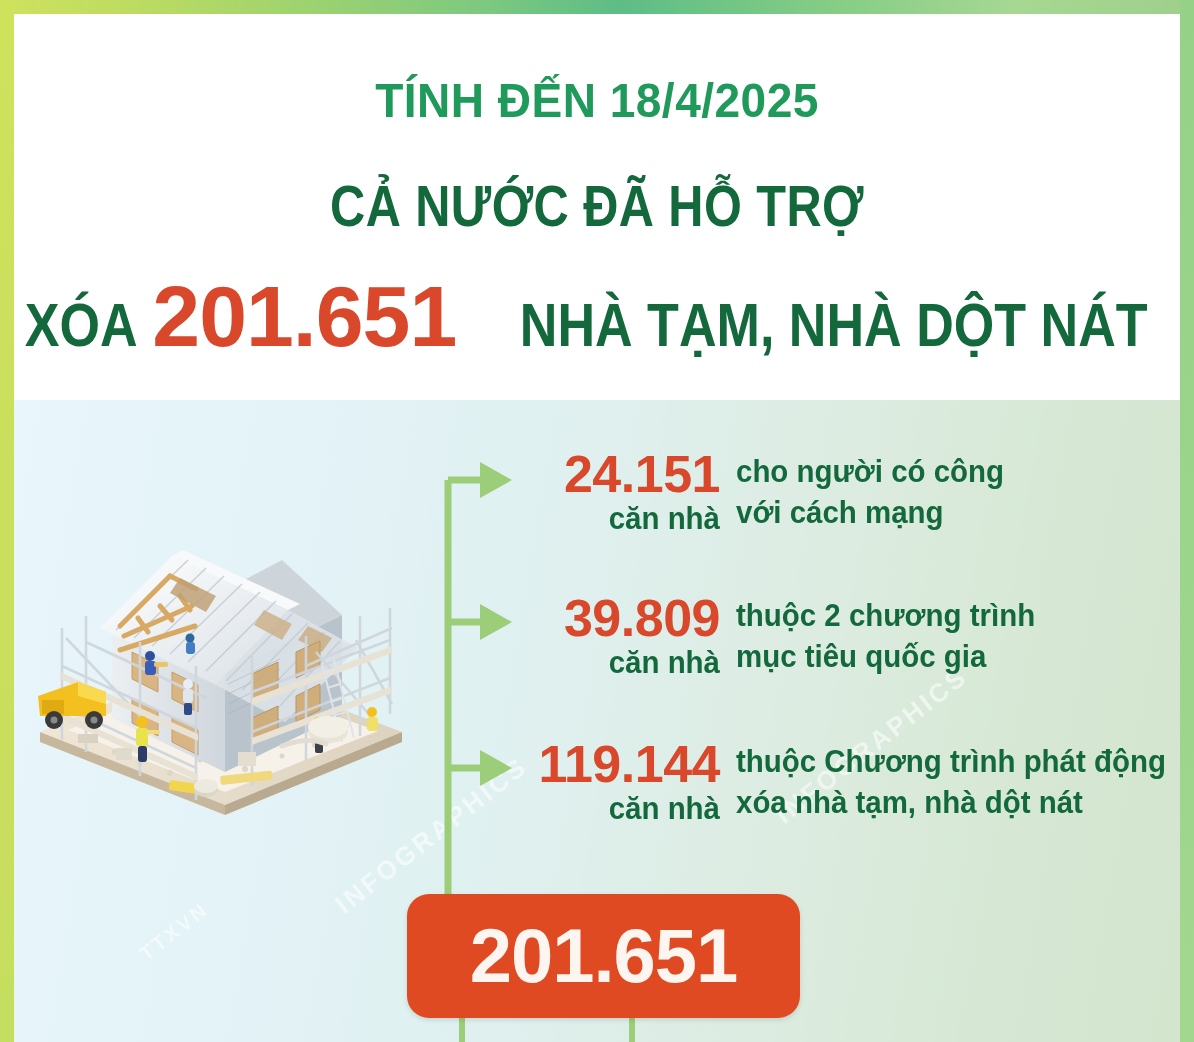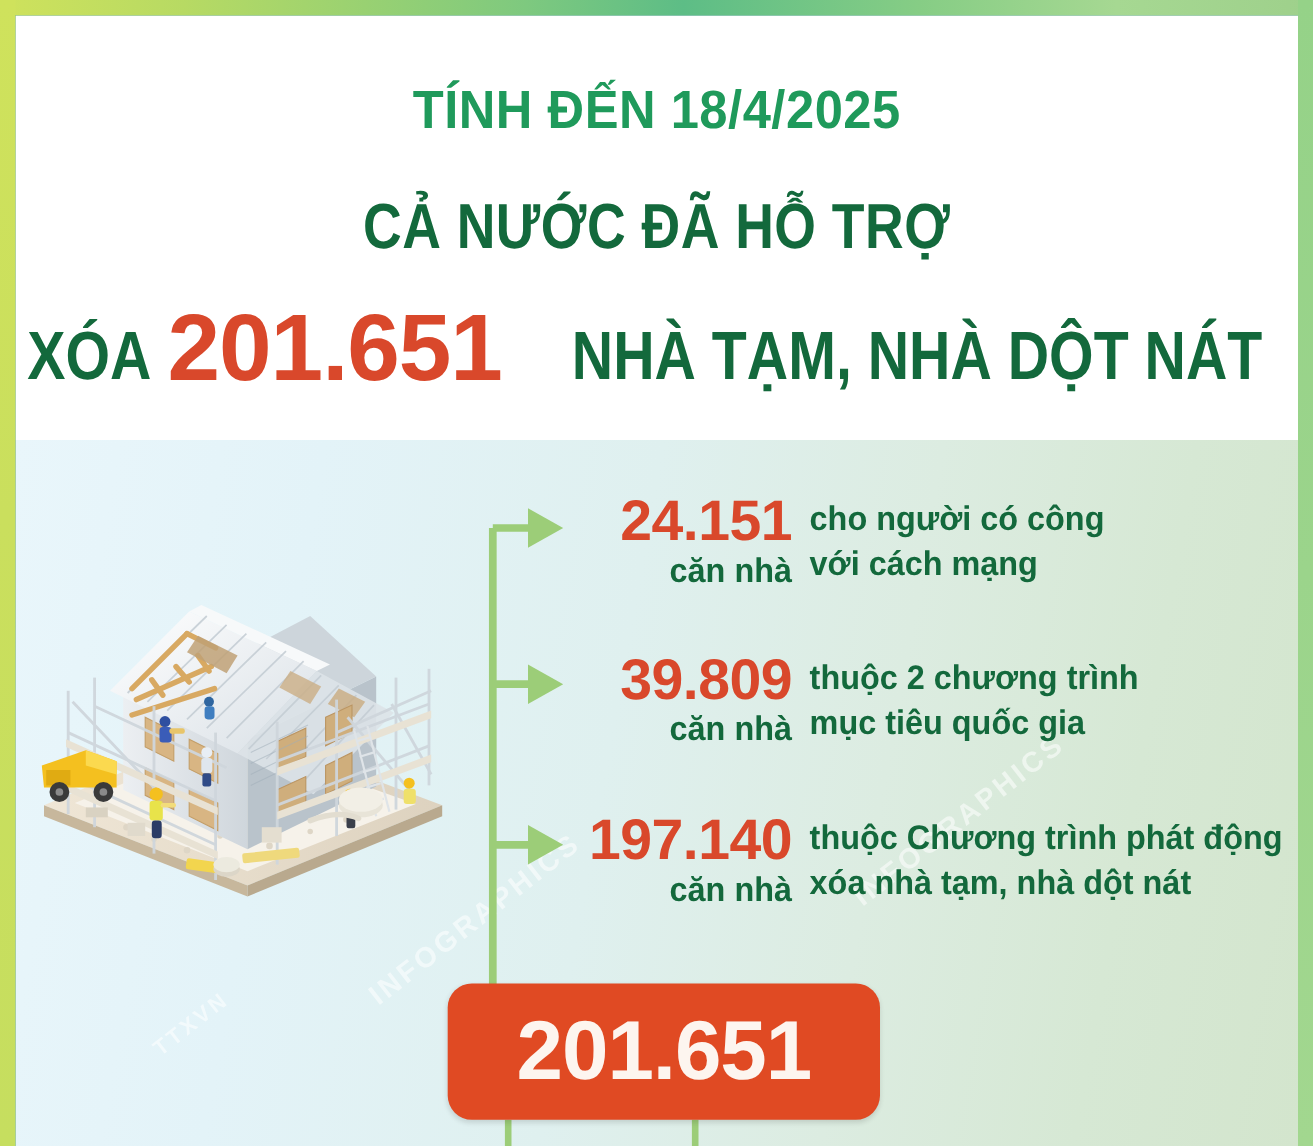--- a/index.html
+++ b/index.html
@@ -469,21 +469,21 @@
         <span class="unit">căn nhà</span>
       </div>
       <div class="desc-col">
         <div>thuộc 2 chương trình</div>
         <div>mục tiêu quốc gia</div>
       </div>
     </div>
 
     <div class="row row-3">
       <div class="num-col">
-        <span class="num">197.140</span>
+        <span class="num">119.144</span>
         <span class="unit">căn nhà</span>
       </div>
       <div class="desc-col">
         <div>thuộc Chương trình phát động</div>
         <div>xóa nhà tạm, nhà dột nát</div>
       </div>
     </div>
 
     <div class="total-badge">
       <span class="total-num">201.651</span>

